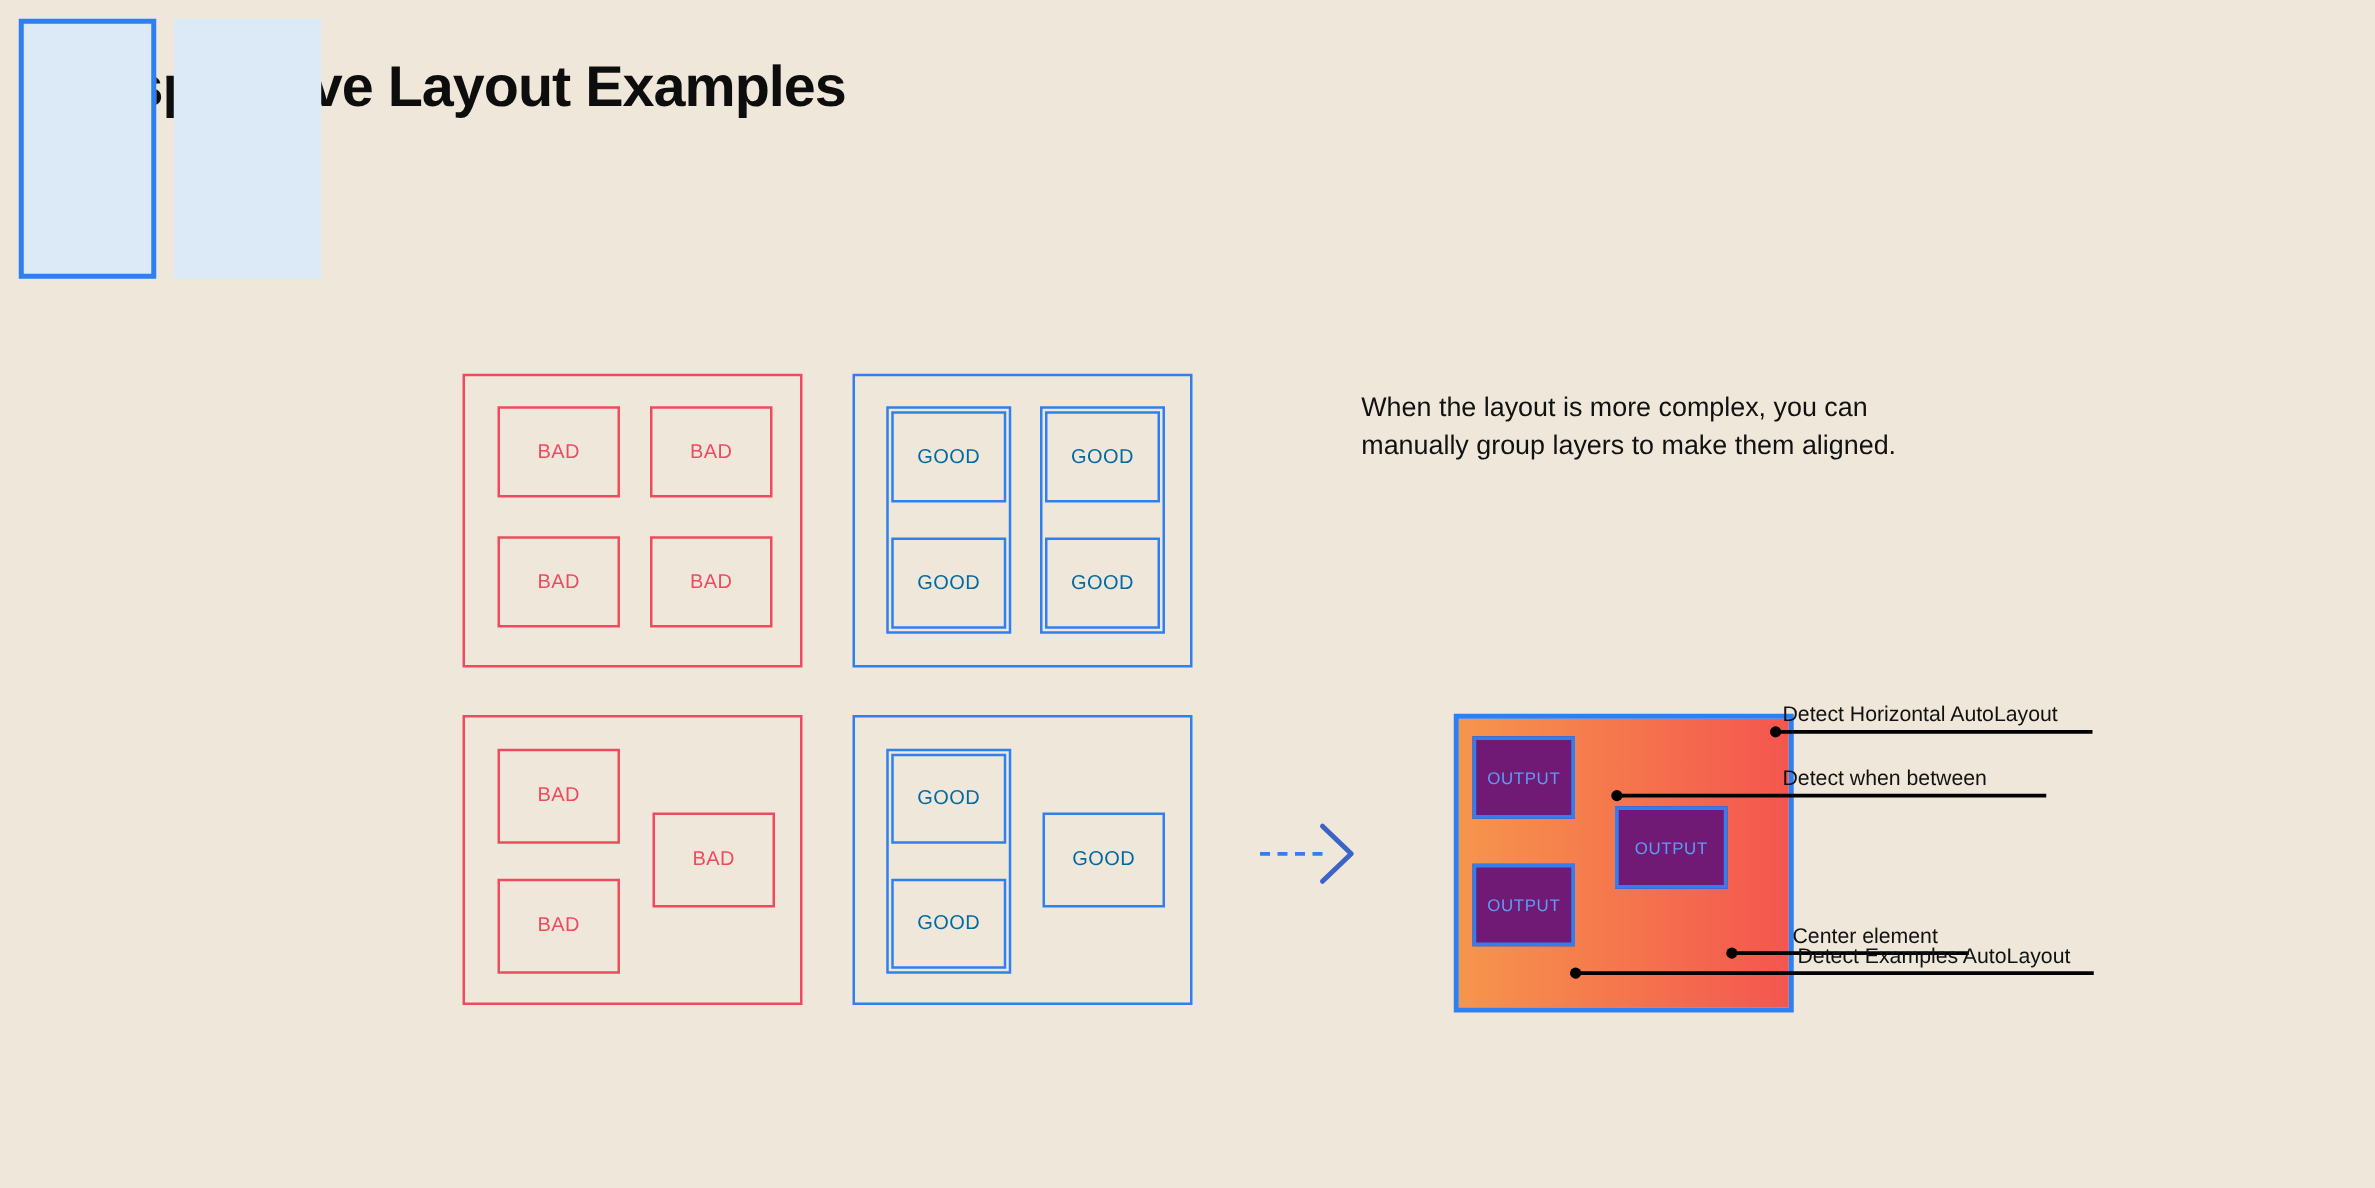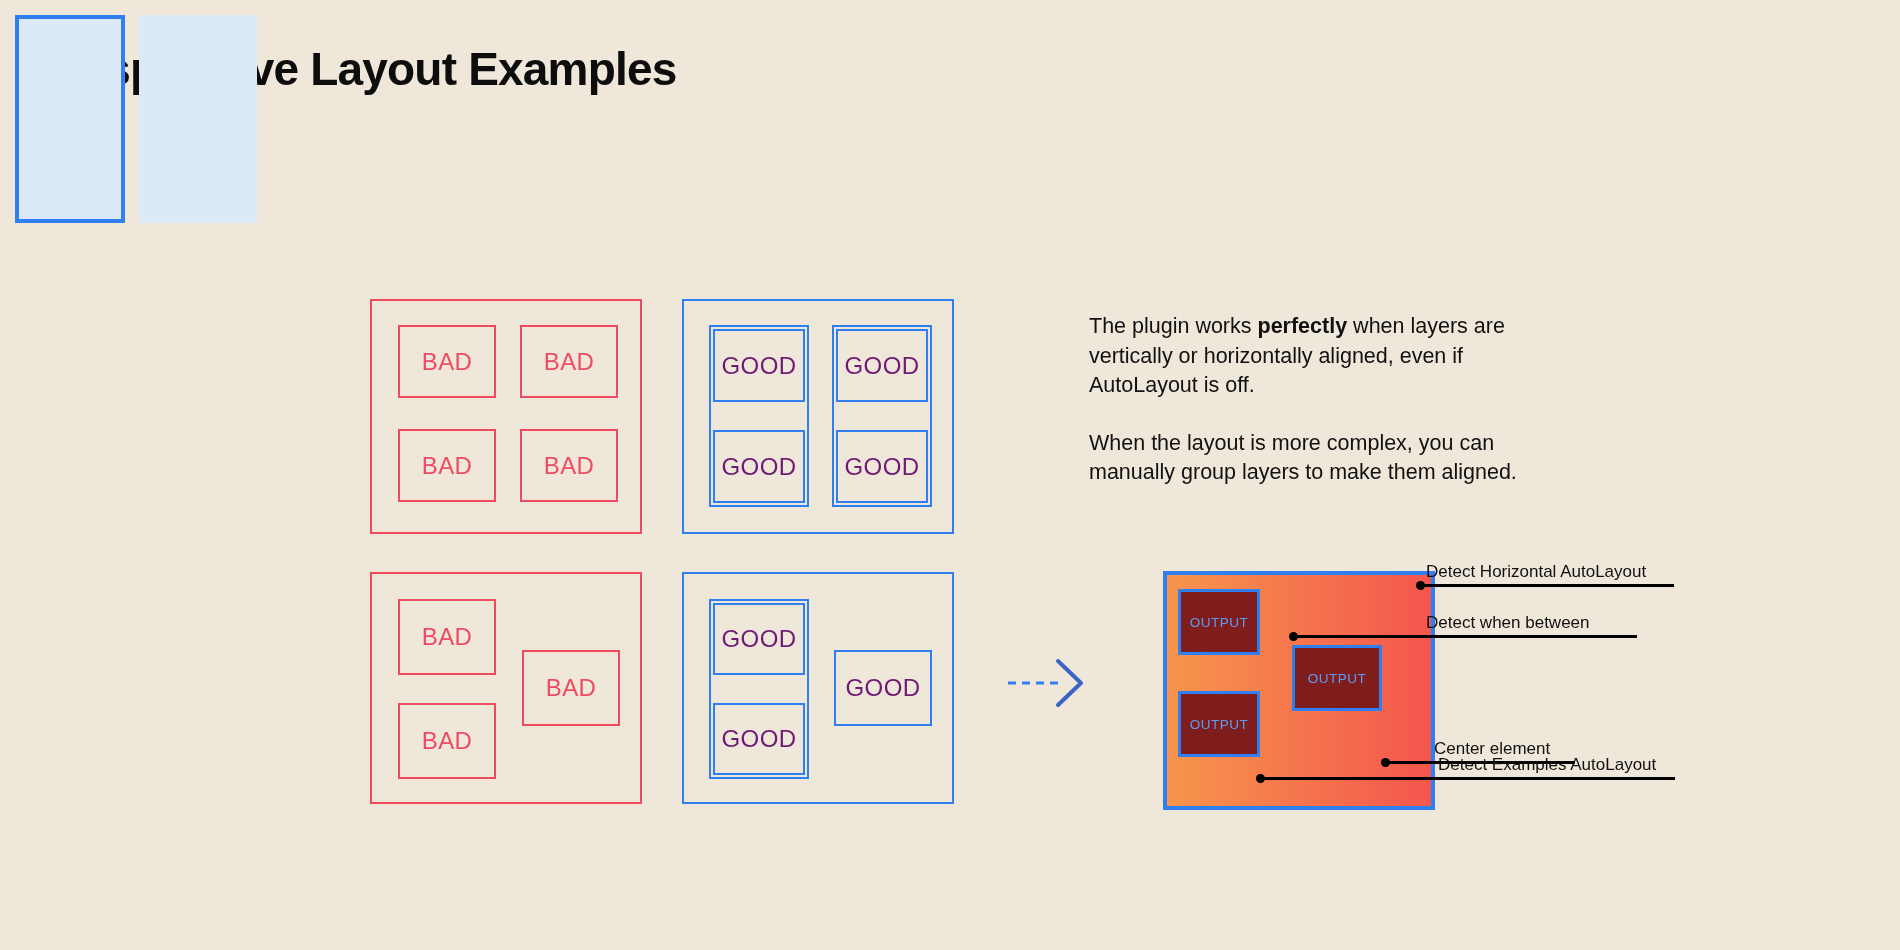--- a/index.html
+++ b/index.html
@@ -35,30 +35,30 @@
   .panel.bad  { border: 2px solid #ef4b60; }
   .panel.good { border: 2px solid #2f7ff0; }
 
   
   .cell {
     position: absolute;
     box-sizing: border-box;
     display: flex;
     align-items: center;
     justify-content: center;
-    font-size: 24px;
+    font-size: 16px;
     letter-spacing: 0.4px;
   }
   .cell.bad {
     border: 2px solid #ef4b60;
     color: #ef4b60;
   }
   .cell.good {
     border: 2px solid #2f7ff0;
-    color: #701a75;
+    color: #0369a1;
   }
 
   
   .group {
     position: absolute;
     box-sizing: border-box;
     border: 2px solid #2f7ff0;
   }
 
   
@@ -99,21 +99,21 @@
     box-sizing: border-box;
     background: #dceaf8;
   }
   .pv-col.bordered { border: 4px solid #2f7ff0; }
   .pv-left  { left: 15px;  top: 15px;  width: 110px; height: 208px; }
   .pv-right { left: 139px; top: 15px;  width: 118px; height: 208px; }
 
   .out-box {
     position: absolute;
     box-sizing: border-box;
-    background: #7f1d1d;
+    background: #701a75;
     border: 3px solid #2f7ff0;
     display: flex;
     align-items: center;
     justify-content: center;
     color: #5b9df5;
     font-size: 13.5px;
     letter-spacing: 0.5px;
   }
   .out-a { left: 1178px; top: 589px; width: 82px; height: 66px; }
   .out-b { left: 1178px; top: 691px; width: 82px; height: 66px; }
@@ -184,21 +184,20 @@
 </div>
 
 <div class="arrow">
   <svg width="80" height="50" viewBox="0 0 80 50" fill="none" xmlns="http://www.w3.org/2000/svg">
     <line x1="0" y1="25" x2="55" y2="25" stroke="#2f7ff0" stroke-width="3" stroke-dasharray="8 6"></line>
     <polyline points="50,3 73,25 50,47" stroke="#3b63c8" stroke-width="4" fill="none" stroke-linecap="round" stroke-linejoin="round"></polyline>
   </svg>
 </div>
 
 <div class="copy" style="left:1089px; top:312px;">
-  <p><span>The plugin works </span><b>perfectly</b><span> when layers are vertically or horizontally aligned, even if AutoLayout is off.</span></p>
   <p>When the layout is more complex, you can manually group layers to make them aligned.</p>
 </div>
 
 <div class="preview"></div>
 <div class="pv-col pv-left bordered"></div>
 <div class="pv-col pv-right"></div>
 
 <div class="out-box out-a">OUTPUT</div>
 <div class="out-box out-b">OUTPUT</div>
 <div class="out-box out-c">OUTPUT</div>

